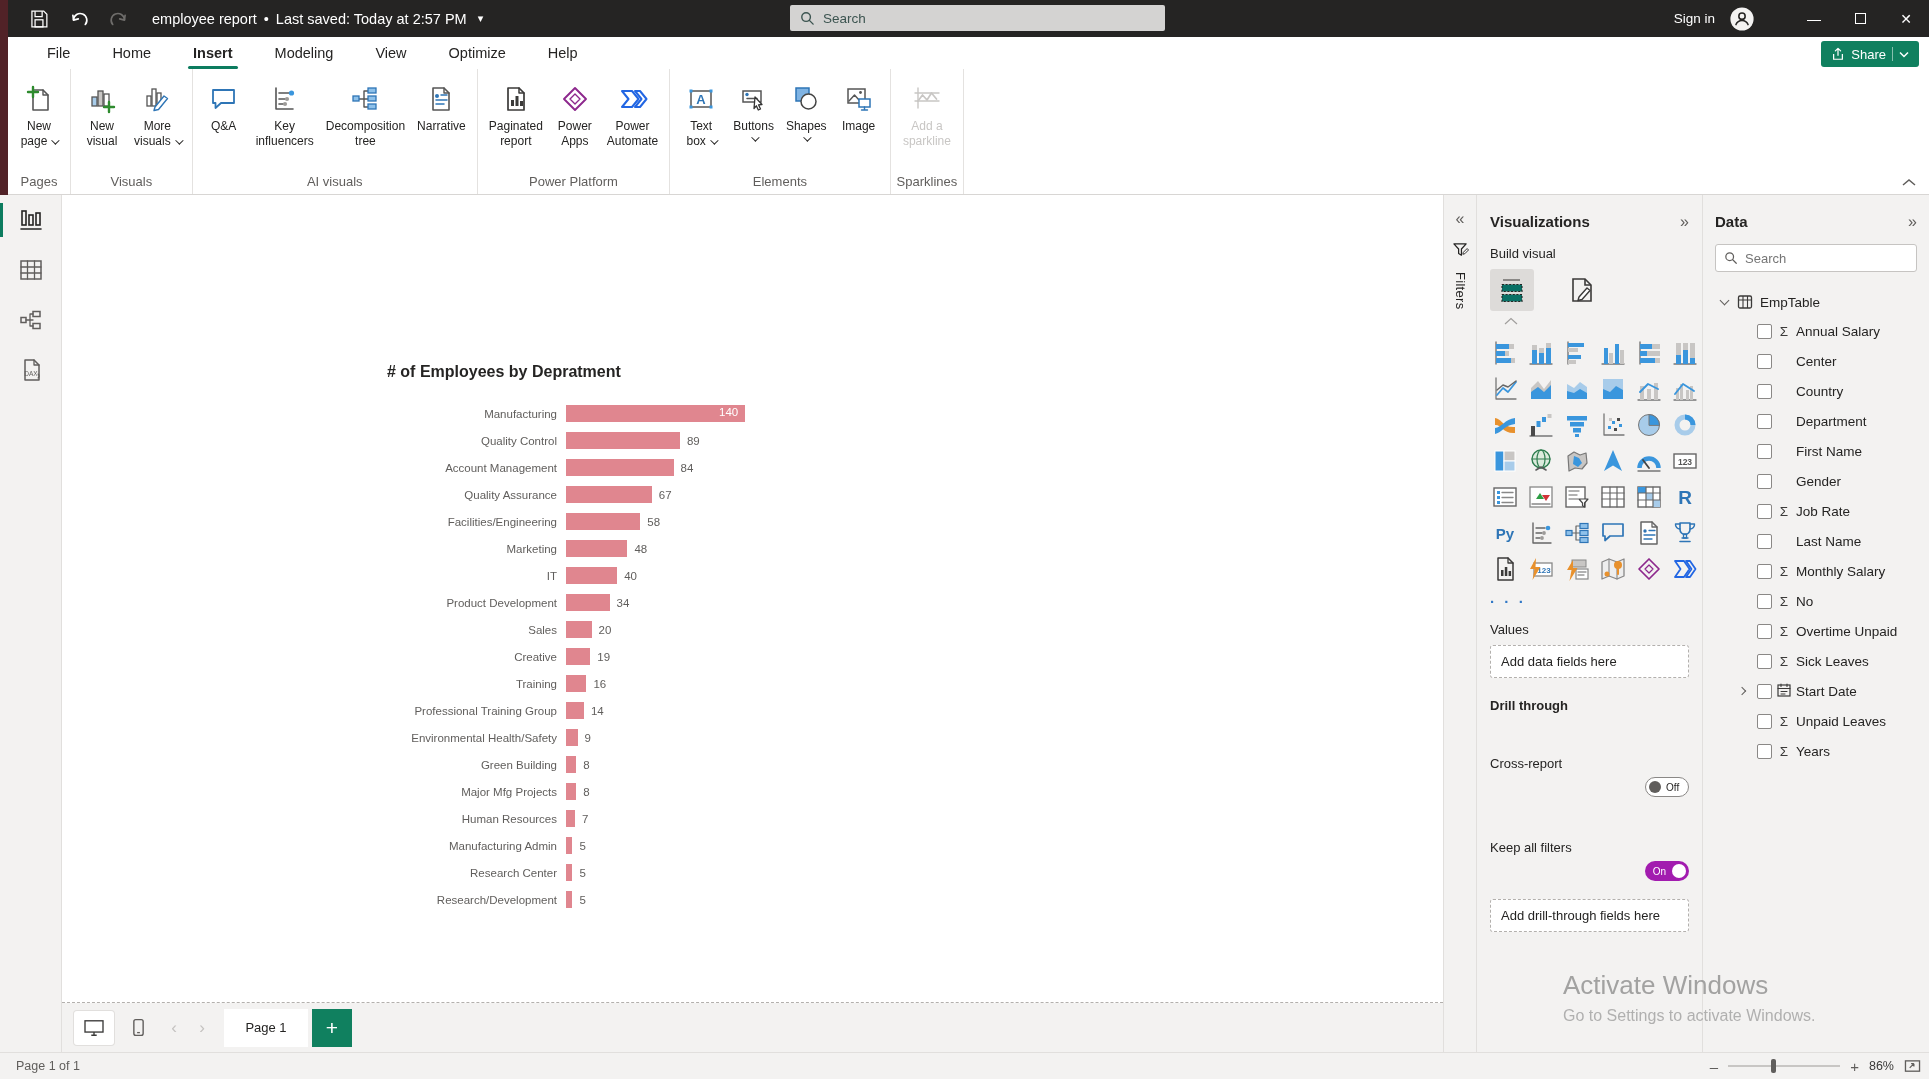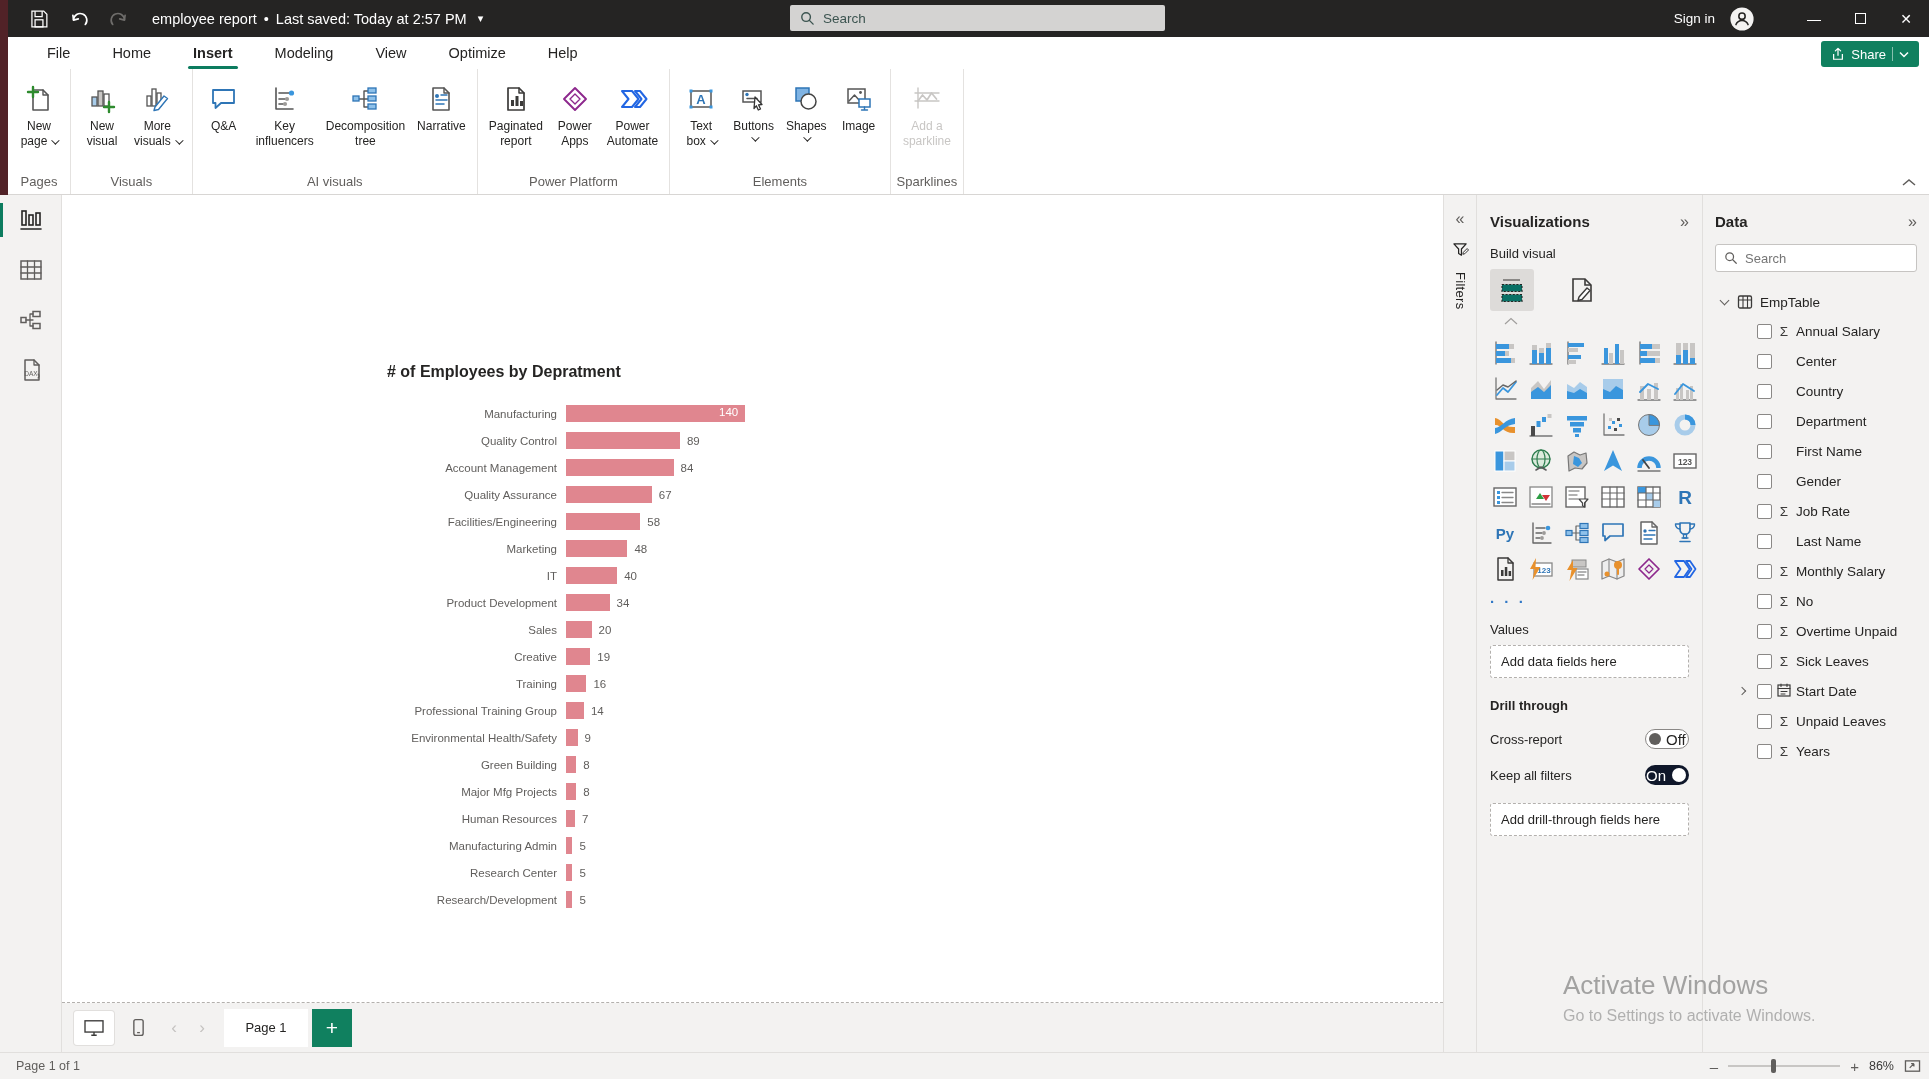--- a/index.html
+++ b/index.html
@@ -88,24 +88,24 @@
   .mode-btn.selected { background:#dddbd9; }
   .mode-caret { margin-top:2px; margin-left:14px; width:14px; height:8px; }
   .vgrid { display:grid; grid-template-columns:repeat(6,36px); row-gap:8px; margin-top:10px; }
   .vcell { width:28px; height:28px; display:flex; align-items:center; justify-content:flex-end; }
   .vmore { color:#3178C6; font-size:15px; letter-spacing:3px; font-weight:700; margin-top:6px; }
   .sec-label { font-size:13px; color:#252423; margin-top:16px; }
   .sec-label.bold { font-weight:700; margin-top:20px; }
   .field-well { margin-top:8px; background:#fff; border:1px dashed #b3b0ad; border-radius:3px; font-size:13px; color:#252423; padding:8px 10px; }
   .toggle-row { display:flex; align-items:center; justify-content:space-between; margin-top:16px; }
   .toggle-row .t-label { font-size:13px; color:#252423; }
-  .toggle { width:44px; height:20px; border-radius:10px; display:flex; align-items:center; font-size:15px; }
+  .toggle { width:44px; height:20px; border-radius:10px; display:flex; align-items:center; font-size:10px;margin-top:48px; }
   .toggle.off { background:#fff; border:1px solid #8a8886; color:#252423; }
   .toggle.off .knob { width:12px; height:12px; border-radius:50%; background:#605e5c; margin:0 4px 0 3px; }
-  .toggle.on { background:#0f172a; color:#fff; justify-content:flex-end; }
+  .toggle.on { background:#a21caf; color:#fff; justify-content:flex-end; }
   .toggle.on .knob { width:14px; height:14px; border-radius:50%; background:#fff; margin:0 3px 0 4px; }
   .toggle.on .t-state { margin-right:2px; }
   .toggle.off .t-state { margin-left:1px; }
 
   
   .search-box { margin-top:14px; height:28px; background:#fff; border:1px solid #c6c4c2; border-radius:3px; display:flex; align-items:center; padding-left:8px; gap:7px; }
   .search-box input { border:none; outline:none; font-size:13px; color:#605e5c; width:150px; background:transparent; font-family:inherit; }
   .field-list { margin-top:16px; }
   .table-row { display:flex; align-items:center; gap:7px; height:28px; font-size:13.5px; color:#252423; }
   .tchev { width:7px; height:7px; border-right:1.3px solid #605e5c; border-bottom:1.3px solid #605e5c; transform:rotate(45deg); margin:0 2px 3px 6px; }

